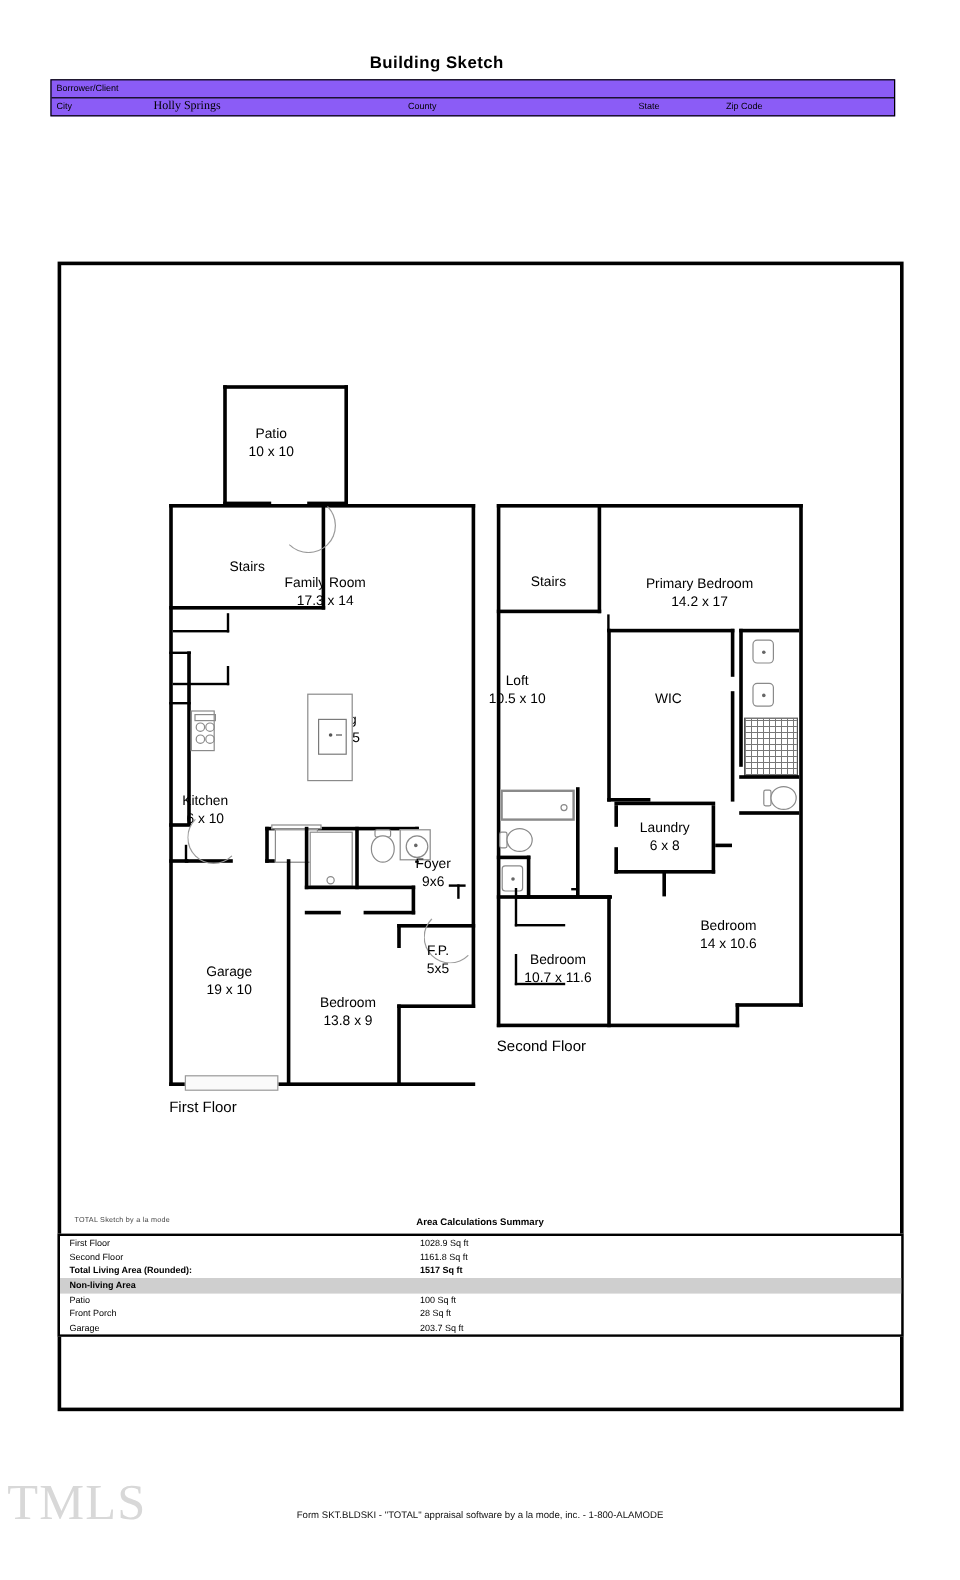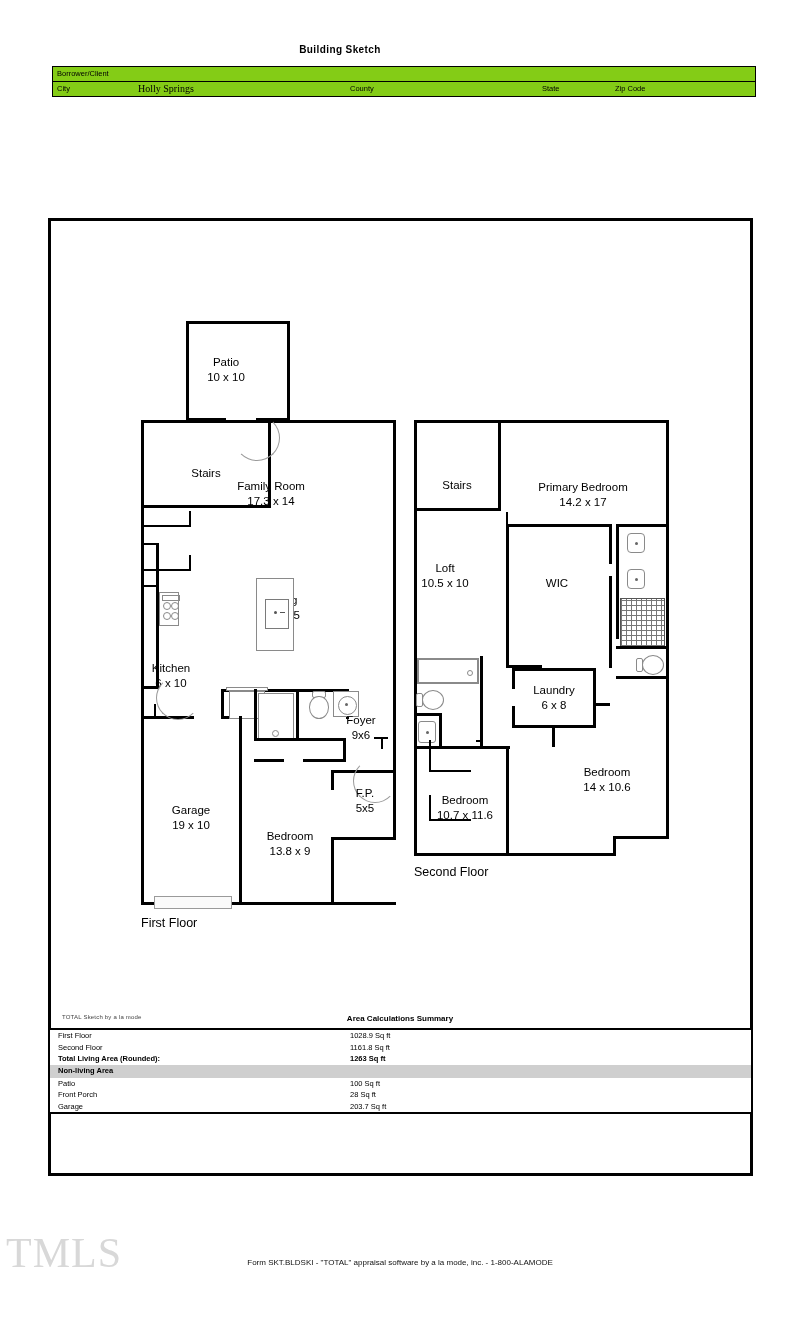--- a/index.html
+++ b/index.html
@@ -16,34 +16,35 @@
     overflow: hidden;
   }
 
   
   #doc-title {
     position: absolute;
     top: 44px;
     left: 0;
     width: 680px;
     text-align: center;
-    font-size: 10px;
+    font-size: 14px;
     font-weight: bold;
     letter-spacing: 0.4px;
+    padding-left: 24px;
   }
 
   
   #header-table {
     position: absolute;
-    left: 52px;
+    left: 42px;
     top: 66px;
     width: 702px;
     border: 1.5px solid #000;
     border-collapse: collapse;
-    background: #84cc16;
+    background: #8b5cf6;
   }
   #header-table .hrow {
     position: relative;
     height: 14.5px;
     border-bottom: 1px solid #000;
     box-sizing: border-box;
   }
   #header-table .hrow:last-child { border-bottom: none; }
   #header-table .lbl {
     position: absolute;
@@ -382,21 +383,21 @@
     <div class="w" style="left:455px; top:303px; width:106px; height:3px;"></div>
     <div class="w" style="left:455px; top:303px; width:3px;  height:144px;"></div>
     <div class="w" style="left:558px; top:303px; width:3px;  height:40px;"></div>
     <div class="w" style="left:558px; top:355px; width:3px;  height:92px;"></div>
     <div class="w" style="left:455px; top:444px; width:36px;  height:3px;"></div>
 
     <div class="room-label" style="left:506px; top:355px; width:100px; margin-left:-50px;">
       <span>WIC</span>
     </div>
 
-    <div class="room-label" style="left:394px; top:340px; width:130px; margin-left:-65px;">
+    <div class="room-label" style="left:380px; top:340px; width:130px; margin-left:-65px;">
       <span>Loft</span><br>
       <span>10.5 x 10</span>
     </div>
 
     <div class="w" style="left:429px; top:435px; width:3px; height:92px;"></div>
     <div class="fixture fx-outline" style="left:366px; top:437px; width:62px; height:26px; border-width:2px;">
       <div style="position:absolute;right:4px;top:10px;width:4px;height:4px;border:1px solid #8a8a8a;border-radius:50%;"></div>
     </div>
     <div class="fixture" style="left:365px; top:467px; width:28px; height:22px;">
       <div style="position:absolute;left:0;top:5px;width:5px;height:12px;border:1px solid #8a8a8a;border-radius:2px;background:#fff;"></div>
@@ -475,21 +476,21 @@
   <div class="arow">
     <span class="nm">First Floor</span>
     <span class="vl">1028.9 Sq ft</span>
   </div>
   <div class="arow">
     <span class="nm">Second Floor</span>
     <span class="vl">1161.8 Sq ft</span>
   </div>
   <div class="arow total">
     <span class="nm">Total Living Area (Rounded):</span>
-    <span class="vl">1263 Sq ft</span>
+    <span class="vl">1517 Sq ft</span>
   </div>
 
   <div class="sec-head">Non-living Area</div>
   <div class="arow">
     <span class="nm">Patio</span>
     <span class="vl">100 Sq ft</span>
   </div>
   <div class="arow">
     <span class="nm">Front Porch</span>
     <span class="vl">28 Sq ft</span>

